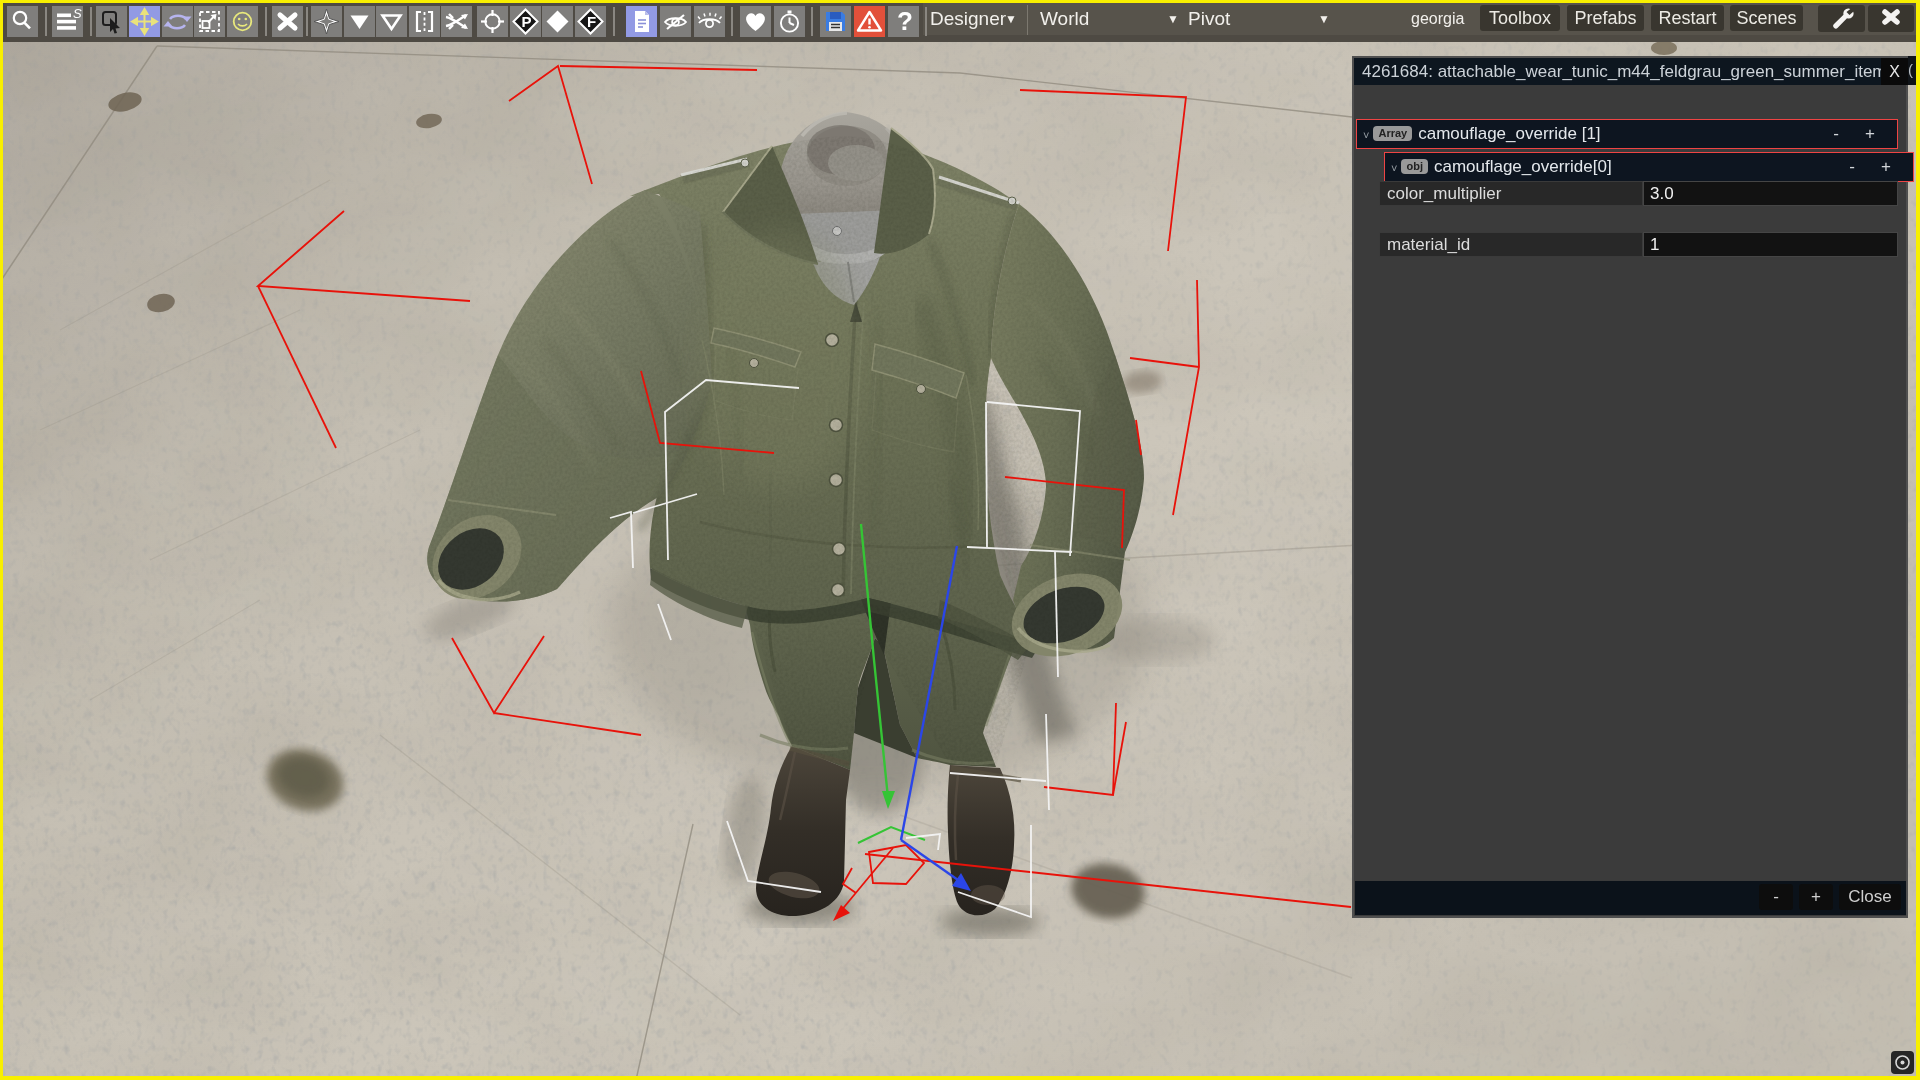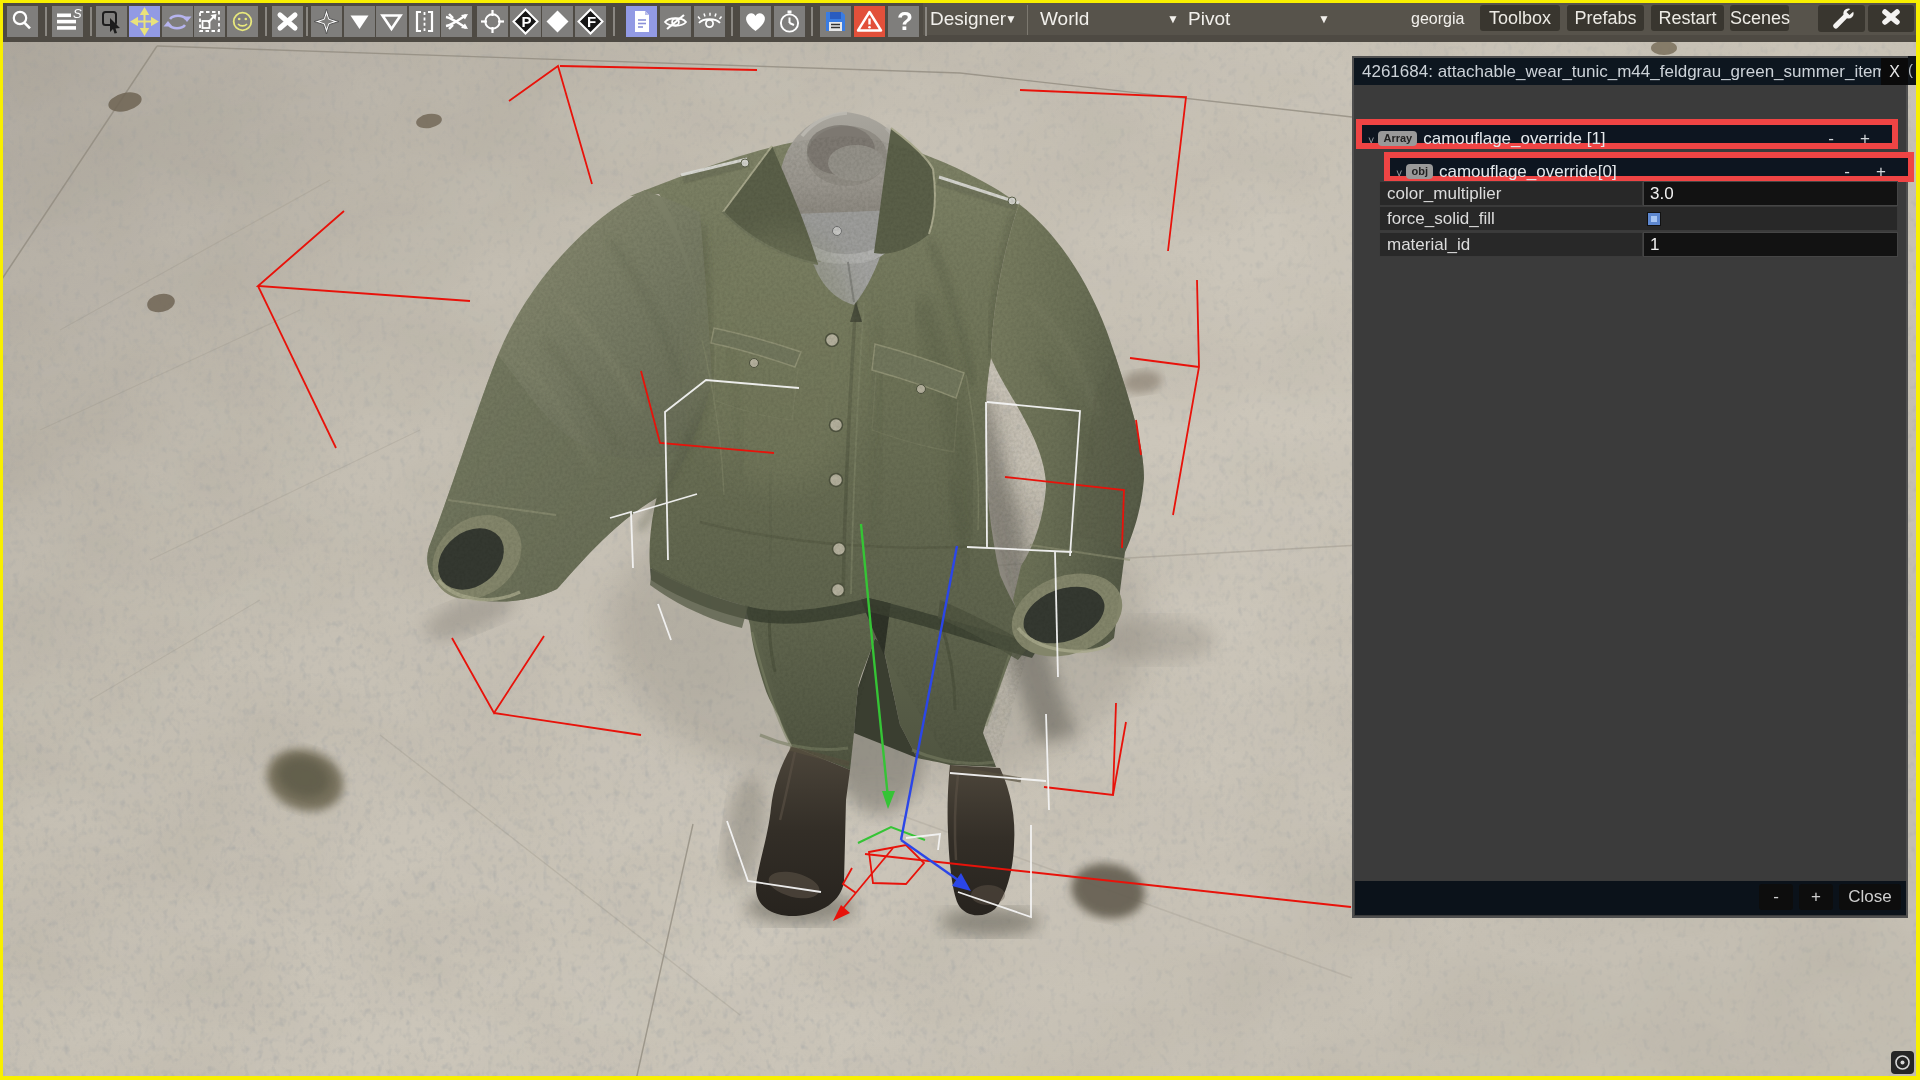--- a/index.html
+++ b/index.html
@@ -12,21 +12,21 @@
 .ddl{position:absolute;top:0;height:32px;line-height:32px;color:#f2f0ec;font-size:19px}
 .dsep{position:absolute;top:2px;width:1px;height:30px;background:#7c786f}
 .caret{font-size:12px}
 .mbtn{position:absolute;top:2px;height:26px;background:#39362f;border-radius:3px;color:#eceae4;font-size:18px;text-align:center;line-height:26px}
 #viewport{position:absolute;left:3px;top:42px;width:1913px;height:1034px}
 #panel{position:absolute;left:1352px;top:56px;width:556px;height:862px;background:#3b3b3b;border:2px solid #4f4f4f}
 #ptitle{position:absolute;left:0;top:0;width:527px;height:27px;background:#0d161f;color:#ccd2d8;font-size:17px;line-height:27px;padding-left:8px;white-space:nowrap;overflow:hidden}
 #pclose{position:absolute;left:527px;top:0;width:27px;height:27px;background:#0a0a0a;color:#e8e8e8;font-size:16px;text-align:center;line-height:27px}
 #psearch{position:absolute;left:1px;top:30px;width:551px;height:27px;background:#141414;border:1px solid #5a5a5a;color:#cfcfcf;font-size:17px;line-height:25px;padding-left:8px}
 #psearch .sx{position:absolute;right:8px;top:0;color:#9a9a9a}
-.phead{position:absolute;height:30px;background:#0d1520;border:6px solid #ef4444;color:#e4e8ec;font-size:17px;line-height:28px}
+.phead{position:absolute;height:30px;background:#0d1520;border:1px solid #ef4444;color:#e4e8ec;font-size:17px;line-height:28px}
 .phead .minus{position:absolute;right:58px;color:#d2d6da}
 .phead .plus{position:absolute;right:22px;color:#d2d6da}
 .badge{display:inline-block;background:#999;color:#222;font-size:11px;font-weight:bold;border-radius:4px;padding:0 5px;line-height:15px;vertical-align:2px;margin:0 6px 0 4px}
 .arr{font-size:11px;color:#9aa0a6;margin-left:6px}
 .prow{position:absolute;left:25px;width:519px;height:25px}
 .plab{position:absolute;left:0;top:0;width:264px;height:25px;background:#282828;border:1px solid #3a3a3a;color:#dcdcdc;font-size:17px;line-height:23px;padding-left:7px}
 .pval{position:absolute;left:264px;top:0;width:255px;height:25px;background:#121212;border:1px solid #454545;color:#f0f0f0;font-size:17px;line-height:23px;padding-left:6px}
 #pbottom{position:absolute;left:1px;top:823px;width:551px;height:34px;background:#0b121a}
 .bbtn{position:absolute;top:3px;height:26px;background:#0d0d0d;border-radius:3px;color:#cfcfcf;font-size:17px;text-align:center;line-height:26px}
 #cornerico{position:absolute;left:1891px;top:1051px;width:23px;height:23px;background:#262626;border-radius:4px}
@@ -509,45 +509,39 @@
     <div class="ddl caret" style="left:1002px">▼</div>
 <div class="dsep" style="left:1024px"></div>
 <div class="ddl" style="left:1037px">World</div>
     <div class="ddl caret" style="left:1164px">▼</div>
 <div class="ddl" style="left:1185px">Pivot</div>
     <div class="ddl caret" style="left:1315px">▼</div>
 <div class="ddl" style="left:1408px;font-size:16px">georgia</div>
 <div class="mbtn" style="left:1477px;width:80px">Toolbox</div>
 <div class="mbtn" style="left:1564px;width:77px">Prefabs</div>
 <div class="mbtn" style="left:1648px;width:73px">Restart</div>
-<div class="mbtn" style="left:1727px;width:59px">Scenes</div>
+<div class="mbtn" style="left:1727px;width:73px">Scenes</div>
 <div class="mbtn" style="left:1815px;width:47px;height:27px"><svg width="28" height="24" viewBox="0 0 28 24">
         <path d="M20.5,3.5 a5,5 0 0 0 -5,6.2 L6,19 a2.6,2.6 0 0 0 3.7,3.7 L19,13.3 a5,5 0 0 0 6.2,-6.6 L21.5,10 L18.5,7 L22.3,3.9 A5,5 0 0 0 20.5,3.5 Z" fill="#f4f3f1"></path>
       </svg></div>
 <div class="mbtn" style="left:1865px;width:46px;height:27px"><svg width="26" height="24" viewBox="0 0 26 24">
         <g stroke="#f4f3f1" stroke-width="5.5" stroke-linecap="round">
           <line x1="7" y1="7" x2="19" y2="17"></line>
           <line x1="19" y1="7" x2="7" y2="17"></line>
         </g>
       </svg></div>
 </div>
 <div id="panel">
 <div id="ptitle">4261684: attachable_wear_tunic_m44_feldgrau_green_summer_item+ite</div>
 <div id="pclose">X</div>
 <div class="phead" style="left:2px;top:61px;width:542px"><span class="arr">˅</span><span class="badge">Array</span>camouflage_override [1]<span class="minus">-</span><span class="plus">+</span></div>
 <div class="phead" style="left:30px;top:94px;width:530px"><span class="arr">˅</span><span class="badge">obj</span>camouflage_override[0]<span class="minus">-</span><span class="plus">+</span></div>
 <div class="prow" style="top:123px">
       <div class="plab">color_multiplier</div>
       <div class="pval">3.0</div>
-    </div>
-<div class="prow" style="top:148px">
-      <div class="plab" style="width:519px">force_solid_fill</div>
-      <div style="position:absolute;left:268px;top:6px;width:14px;height:14px;background:#5d87cf;border:1px solid #111">
-        <div style="position:absolute;left:3px;top:3px;width:6px;height:6px;background:#a6c4f2"></div>
-      </div>
     </div>
 <div class="prow" style="top:174px">
       <div class="plab">material_id</div>
       <div class="pval">1</div>
     </div>
 <div id="pbottom">
 <div class="bbtn" style="left:404px;width:34px">-</div>
 <div class="bbtn" style="left:444px;width:34px">+</div>
 <div class="bbtn" style="left:484px;width:62px">Close</div>
 </div>

